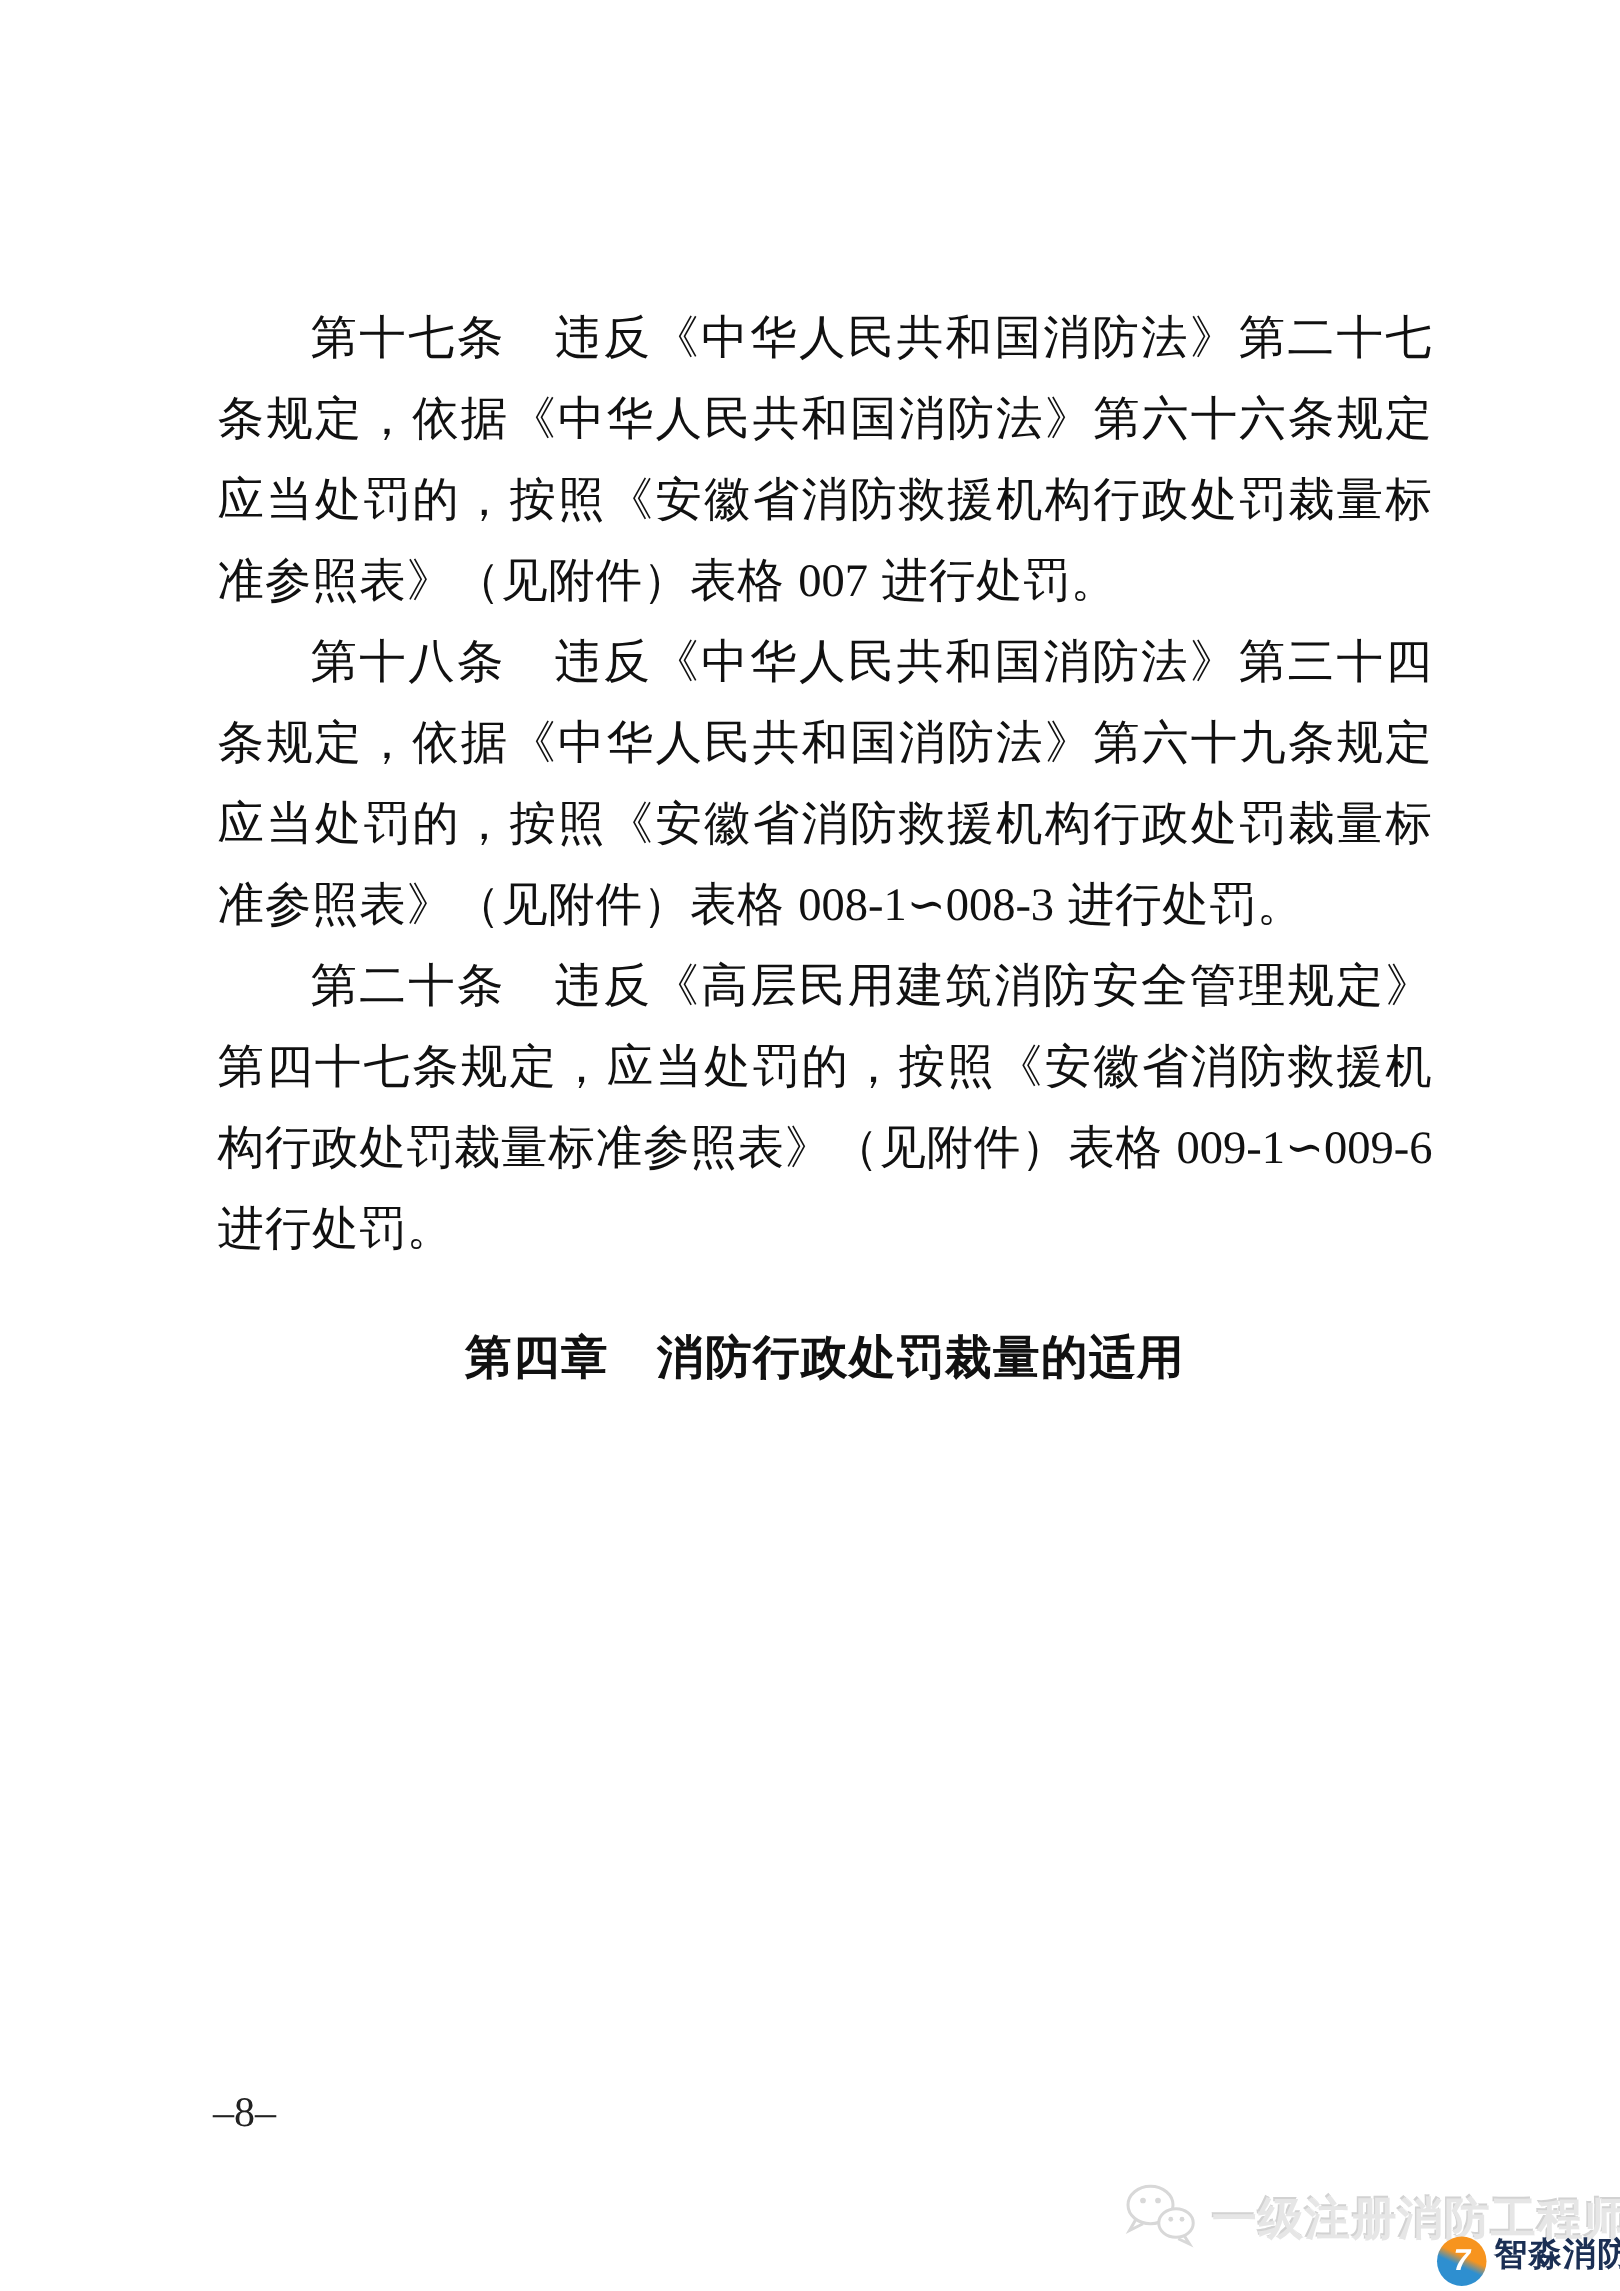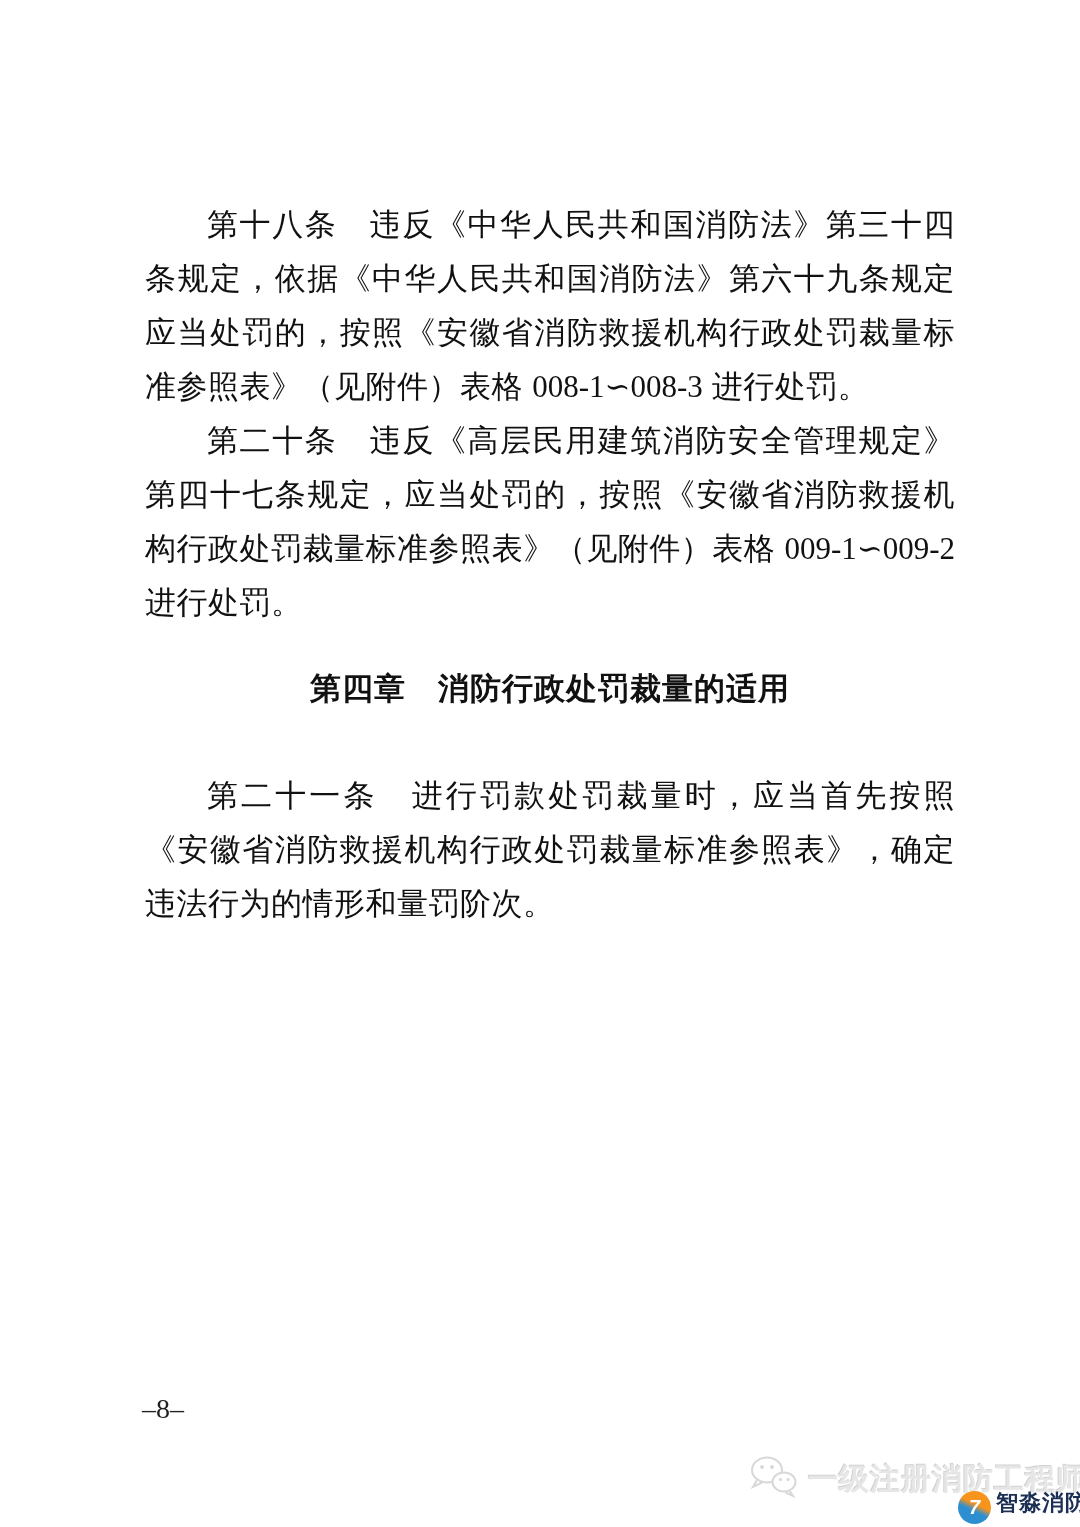--- a/index.html
+++ b/index.html
@@ -105,29 +105,29 @@
     white-space: nowrap;
   }
 </style>
 </head>
 <body>
 
 <div class="page">
 
   <div class="content">
 
+    <p class="body-para"><span>第十七条　违反《中华人民共和国消防法》第二十七条规定，依据《中华人民共和国消防法》第六十六条规定应当处罚的，按照《安徽省消防救援机构行政处罚裁量标准参照表》（见附件）表格 </span><span class="num">007</span><span> 进行处罚。</span></p>
 
     <p class="body-para"><span>第十八条　违反《中华人民共和国消防法》第三十四条规定，依据《中华人民共和国消防法》第六十九条规定应当处罚的，按照《安徽省消防救援机构行政处罚裁量标准参照表》（见附件）表格 </span><span class="num">008-1∽008-3</span><span> 进行处罚。</span></p>
 
 
-    <p class="body-para"><span>第二十条　违反《高层民用建筑消防安全管理规定》第四十七条规定，应当处罚的，按照《安徽省消防救援机构行政处罚裁量标准参照表》（见附件）表格 </span><span class="num">009-1∽009-2</span><span> 进行处罚。</span></p>
+    <p class="body-para"><span>第二十条　违反《高层民用建筑消防安全管理规定》第四十七条规定，应当处罚的，按照《安徽省消防救援机构行政处罚裁量标准参照表》（见附件）表格 </span><span class="num">009-1∽009-6</span><span> 进行处罚。</span></p>
 
     <h2 class="chapter">第四章　消防行政处罚裁量的适用</h2>
 
-    <p class="body-para"><span>第二十一条　进行罚款处罚裁量时，应当首先按照《安徽省消防救援机构行政处罚裁量标准参照表》，确定违法行为的情形和量罚阶次。</span></p>
 
 
   </div>
 
   <div class="page-number">–8–</div>
 
   <div class="watermark">
     <span>
       <svg width="52" height="44" viewBox="0 0 52 44">
         <g fill="none" stroke="#d8d8d8" stroke-width="2">

